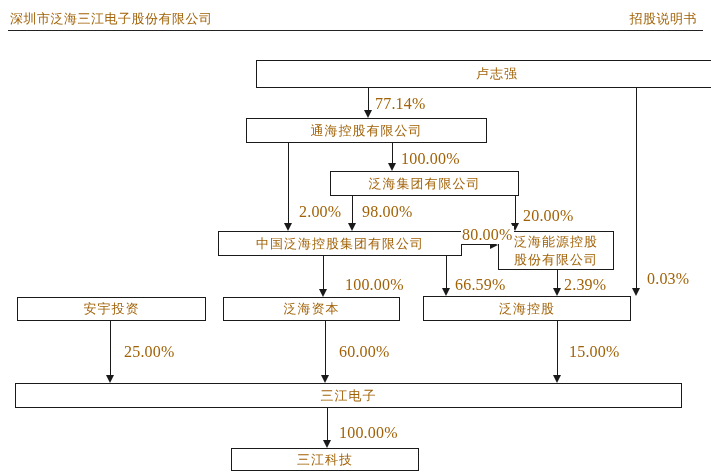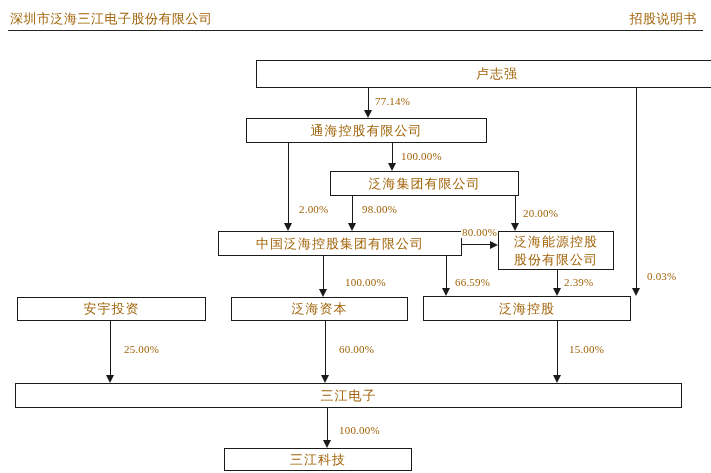--- a/index.html
+++ b/index.html
@@ -71,21 +71,21 @@
   }
   .ah-right {
     position: absolute;
     width: 0; height: 0;
     border-top: 4px solid transparent;
     border-bottom: 4px solid transparent;
     border-left: 8px solid #1a1a1a;
   }
   .pct {
     position: absolute;
-    font-size: 11px;
+    font-size: 16px;
     letter-spacing: 0.2px;
     white-space: nowrap;
     background: #fff;
     padding: 0 1px;
   }
 </style>
 </head>
 <body>
 
 <div class="page">
@@ -99,27 +99,27 @@
   <div class="node" style="left:246px; top:118px; width:241px; height:25px;">通海控股有限公司</div>
 
   <div class="node" style="left:330px; top:171px; width:189px; height:25px;">泛海集团有限公司</div>
 
   <div class="node" style="left:218px; top:231px; width:244px; height:25px;">中国泛海控股集团有限公司</div>
 
   <div class="node" style="left:498px; top:231px; width:116px; height:39px; padding:0 9px;">泛海能源控股股份有限公司</div>
 
   <div class="node" style="left:17px; top:297px; width:189px; height:24px;">安宇投资</div>
 
-  <div class="node" style="left:231px; top:297px; width:177px; height:24px;">泛海资本</div>
+  <div class="node" style="left:223px; top:297px; width:177px; height:24px;">泛海资本</div>
 
   <div class="node" style="left:423px; top:296px; width:208px; height:25px;">泛海控股</div>
 
   <div class="node" style="left:15px; top:383px; width:667px; height:25px;">三江电子</div>
 
-  <div class="node" style="left:224px; top:448px; width:188px; height:23px;">三江科技</div>
+  <div class="node" style="left:231px; top:448px; width:188px; height:23px;">三江科技</div>
 
   <div class="vline" style="left:368px; top:88px; height:23px;"></div>
   <div class="ah-down" style="left:364px; top:110px;"></div>
   <div class="pct" style="left:374px; top:95px;">77.14%</div>
 
   <div class="vline" style="left:636px; top:88px; height:201px;"></div>
   <div class="ah-down" style="left:632px; top:288px;"></div>
   <div class="pct" style="left:646px; top:270px;">0.03%</div>
 
   <div class="vline" style="left:392px; top:143px; height:21px;"></div>

